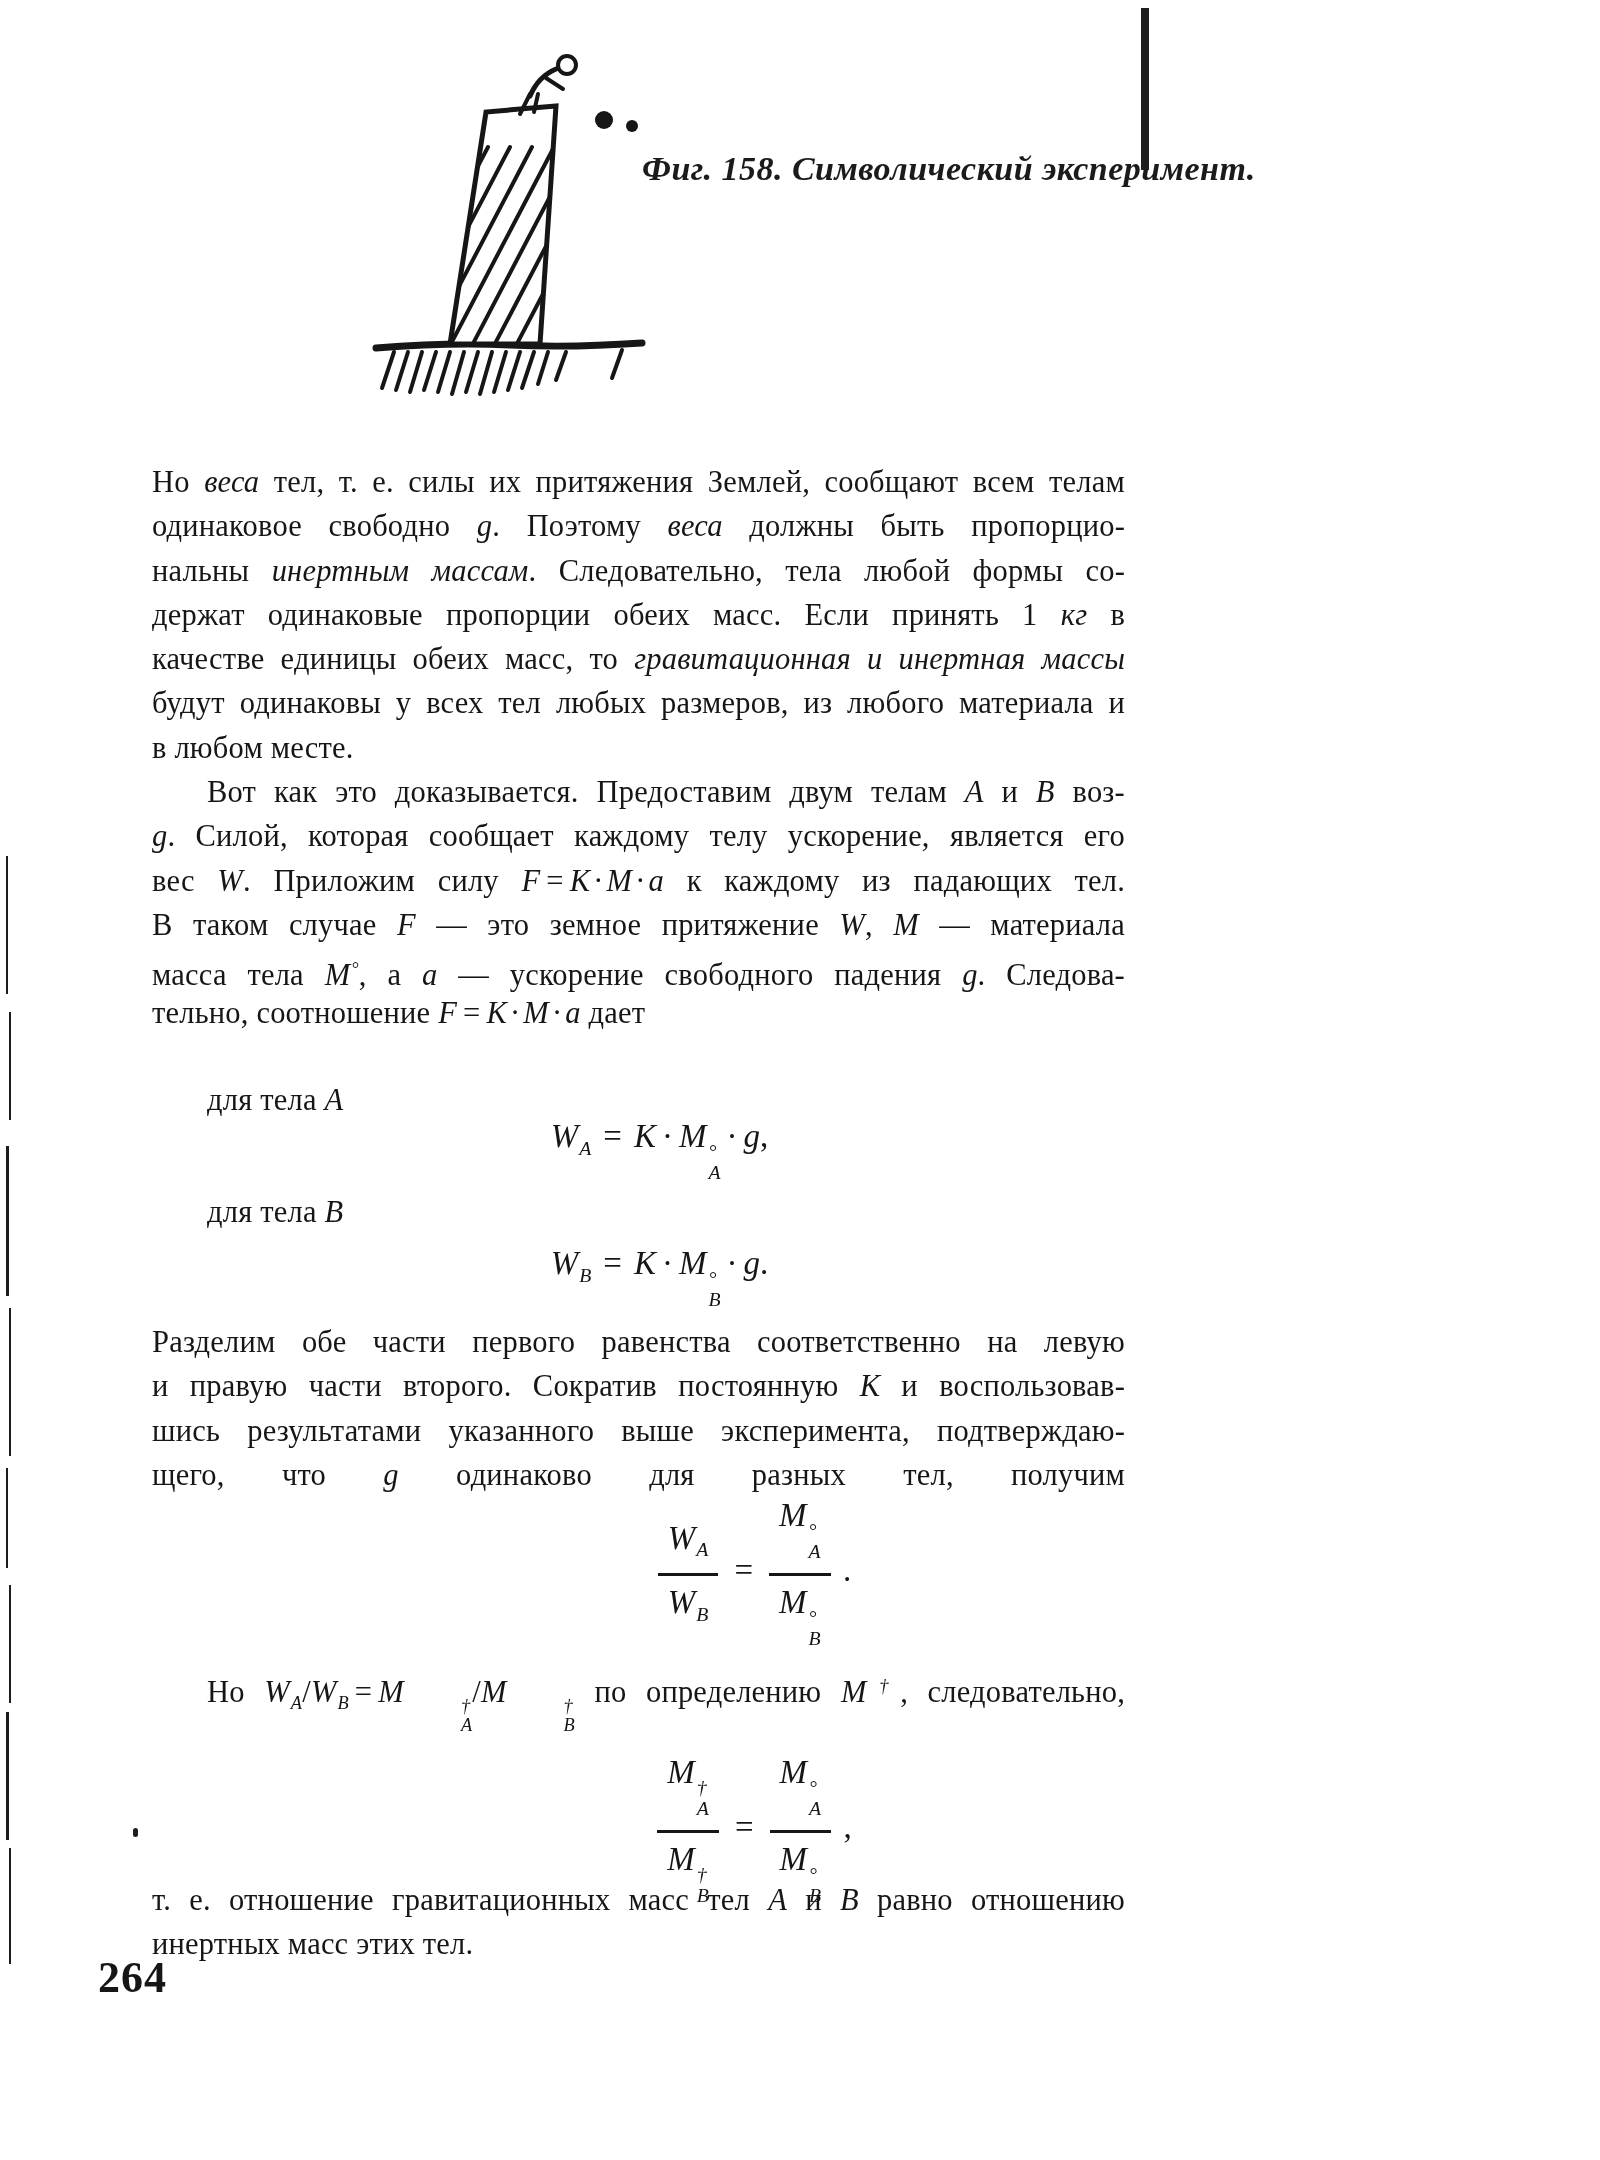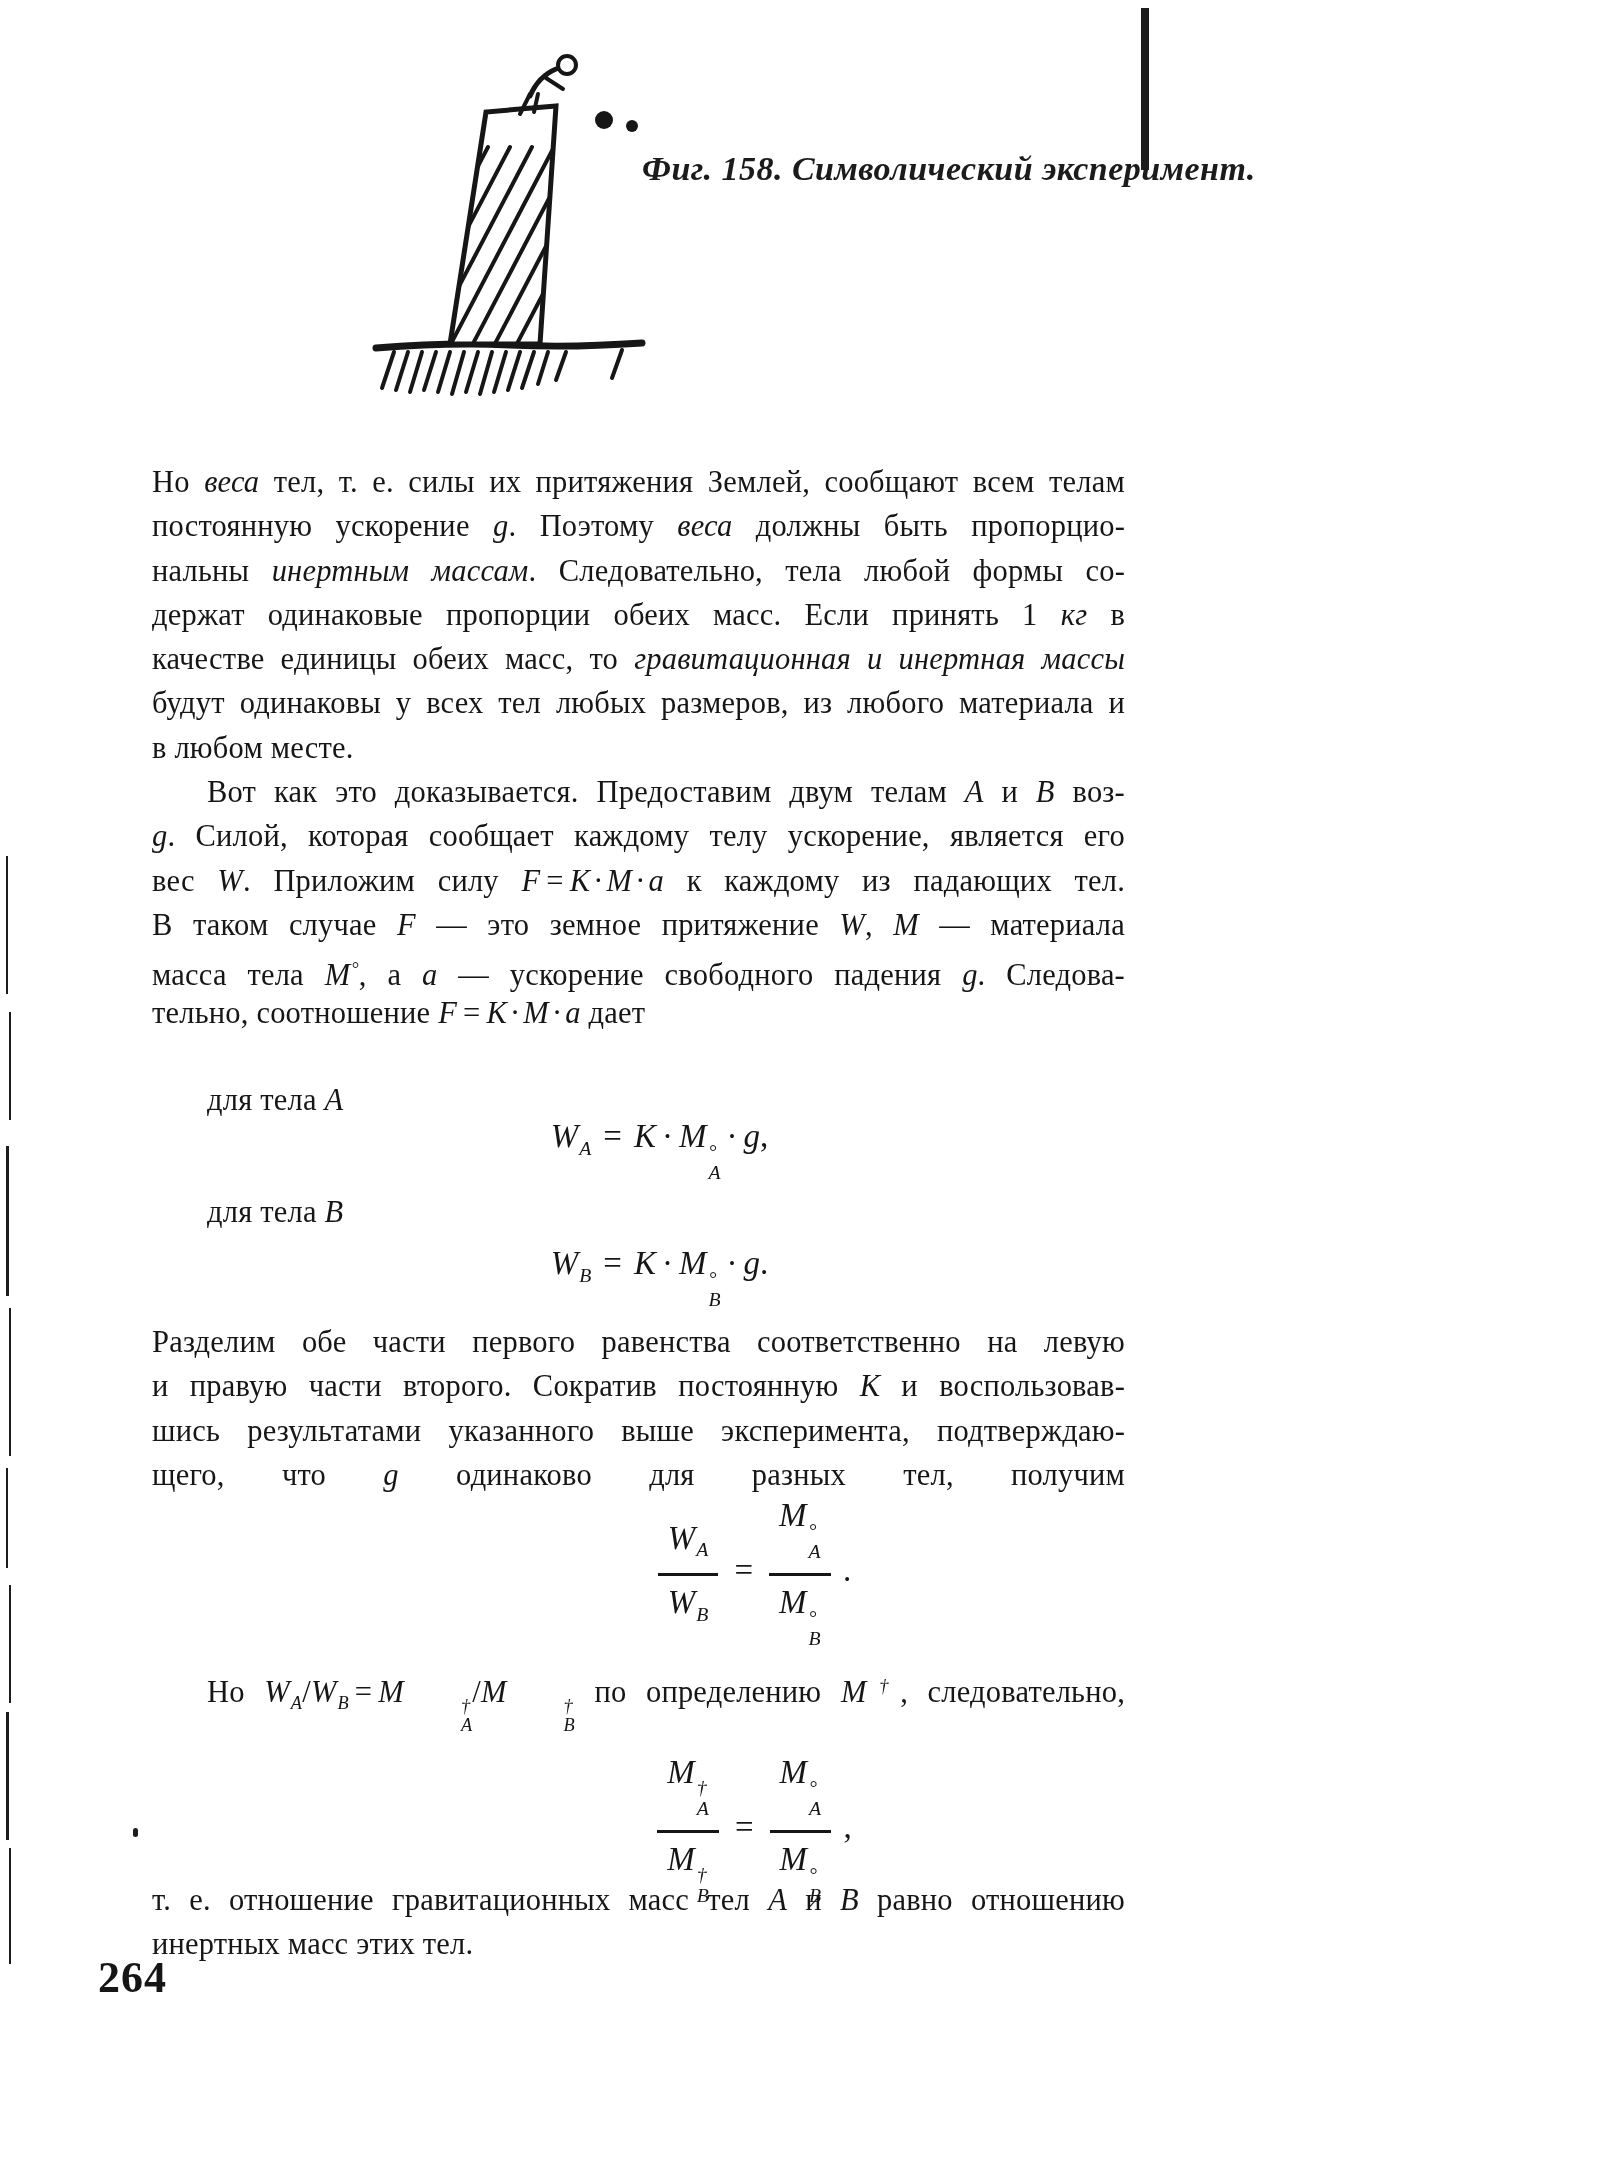--- a/index.html
+++ b/index.html
@@ -114,21 +114,21 @@
       <circle cx="234" cy="68" r="9" fill="#161616" stroke="none"></circle>
       <circle cx="262" cy="74" r="6" fill="#161616" stroke="none"></circle>
     </g>
   </svg>
 
   <div class="caption">Фиг. 158. Символический эксперимент.</div>
 
   <div id="content">
       <div class="block para" id="b-p1">
         <div class="tline"><span class="tx">Но </span><span class="it">веса</span><span class="tx"> тел, т. е. силы их притяжения Землей, сообщают всем телам</span></div>
-        <div class="tline"><span class="tx">постоянную ускорение </span><span class="it">g</span><span class="tx">. Поэтому </span><span class="it">веса</span><span class="tx"> должны быть пропорцио-</span></div>
+        <div class="tline"><span class="tx">одинаковое свободно </span><span class="it">g</span><span class="tx">. Поэтому </span><span class="it">веса</span><span class="tx"> должны быть пропорцио-</span></div>
         <div class="tline"><span class="tx">нальны </span><span class="it">инертным массам</span><span class="tx">. Следовательно, тела любой формы со-</span></div>
         <div class="tline"><span class="tx">держат одинаковые пропорции обеих масс. Если принять 1 </span><span class="it">кг</span><span class="tx"> в</span></div>
         <div class="tline"><span class="tx">качестве единицы обеих масс, то </span><span class="it">гравитационная и инертная массы</span></div>
         <div class="tline"><span class="tx">будут одинаковы у всех тел любых размеров, из любого материала и</span></div>
         <div class="tline lastline"><span class="tx">в любом месте.</span></div>
       </div>
       <div class="block para" id="b-p2">
         <div class="tline indent"><span class="tx">Вот как это доказывается. Предоставим двум телам </span><span class="it">А</span><span class="tx"> и </span><span class="it">В</span><span class="tx"> воз-</span></div>
         <div class="tline"><span class="it">g</span><span class="tx">. Силой, которая сообщает каждому телу ускорение, является его</span></div>
         <div class="tline"><span class="tx">вес </span><span class="it">W</span><span class="tx">. Приложим силу </span><span class="it">F</span><span class="rel">=</span><span class="it">K</span><span class="op">·</span><span class="it">M</span><span class="op">·</span><span class="it">a</span><span class="tx"> к каждому из падающих тел.</span></div>

